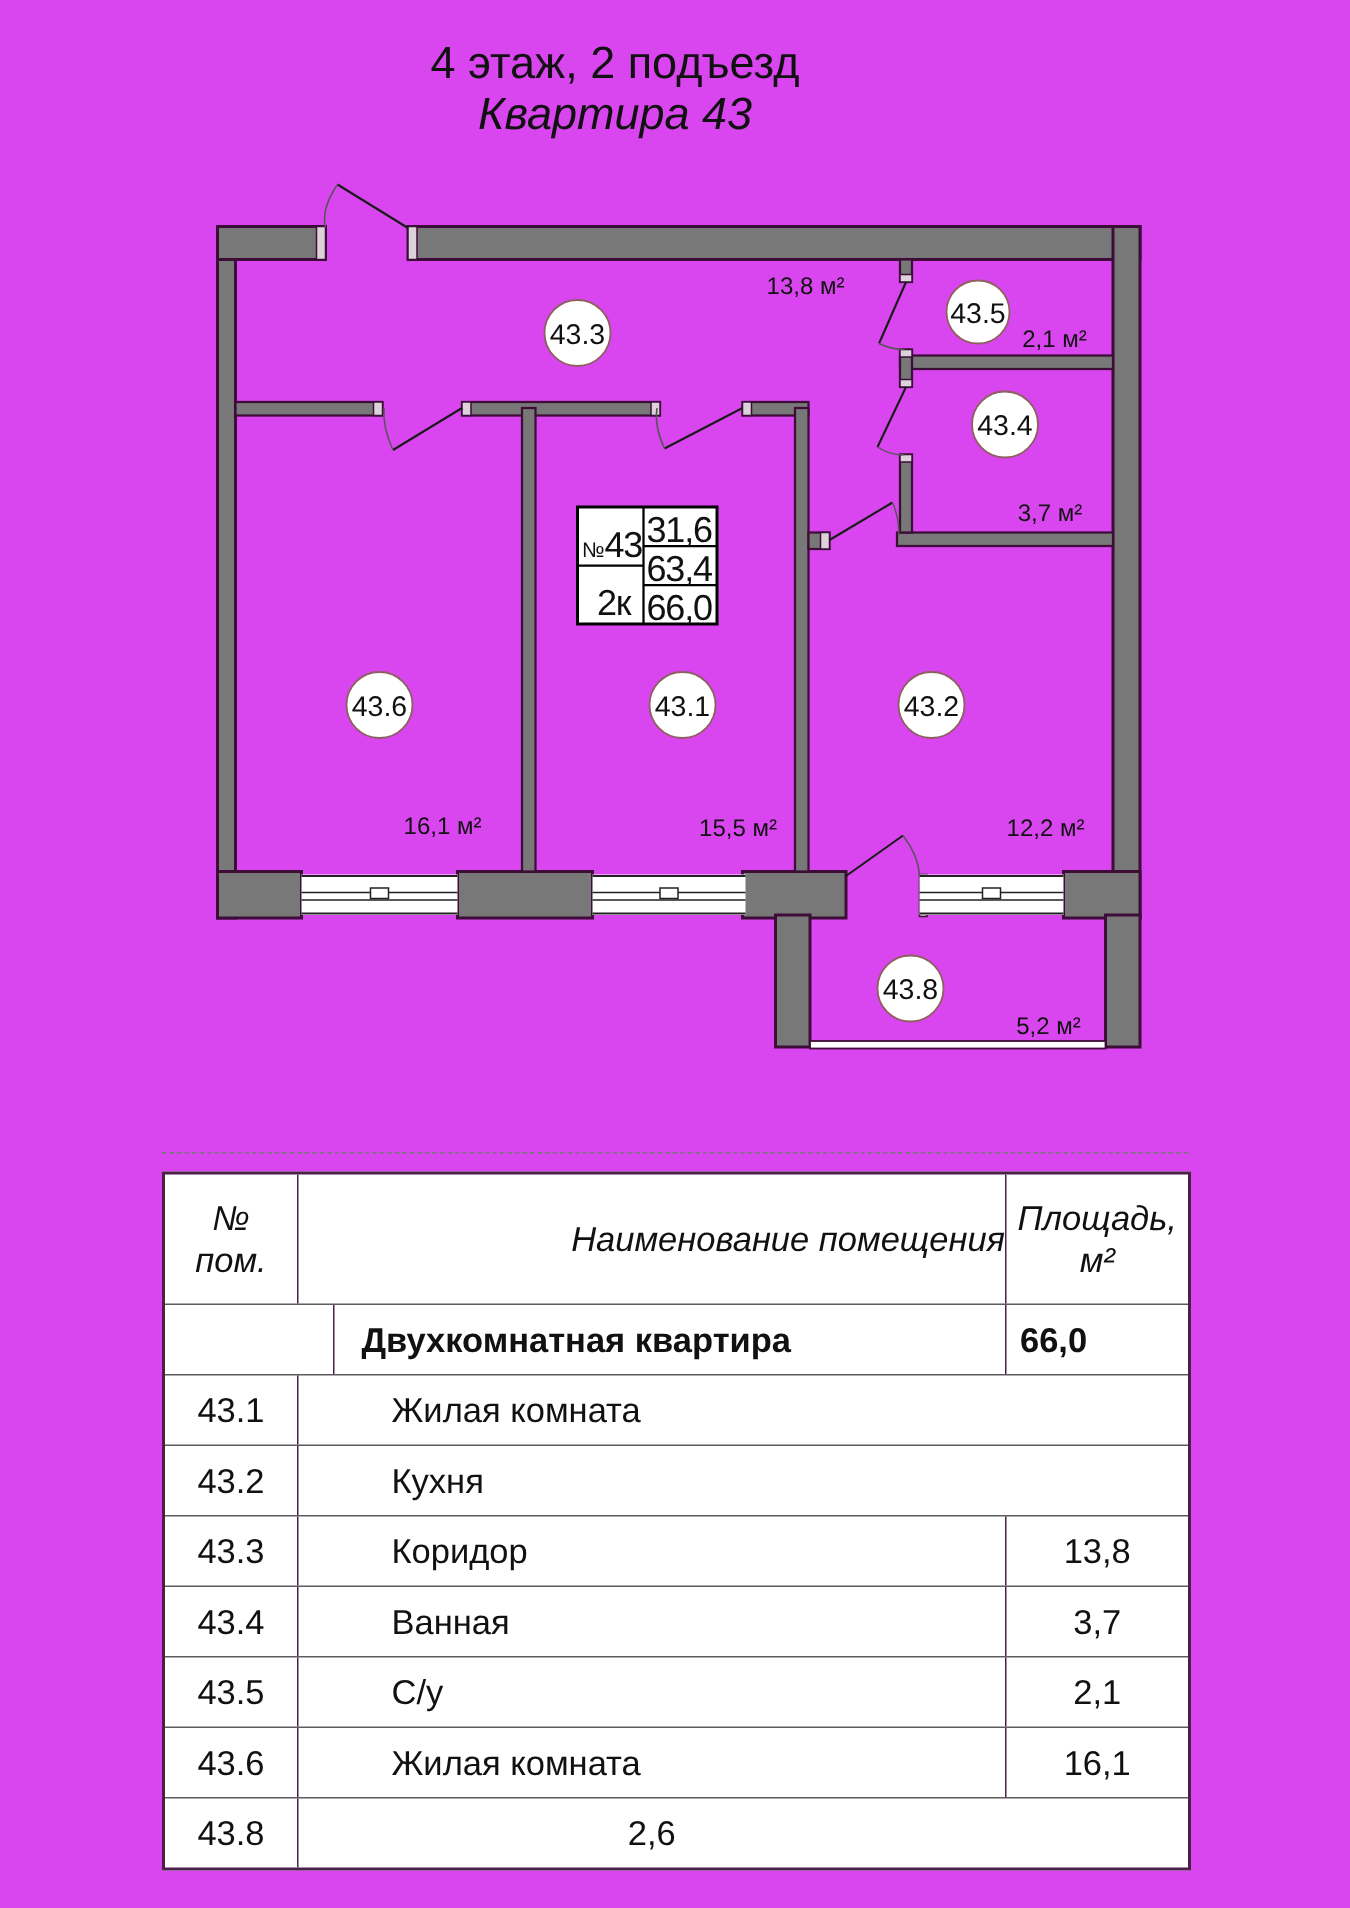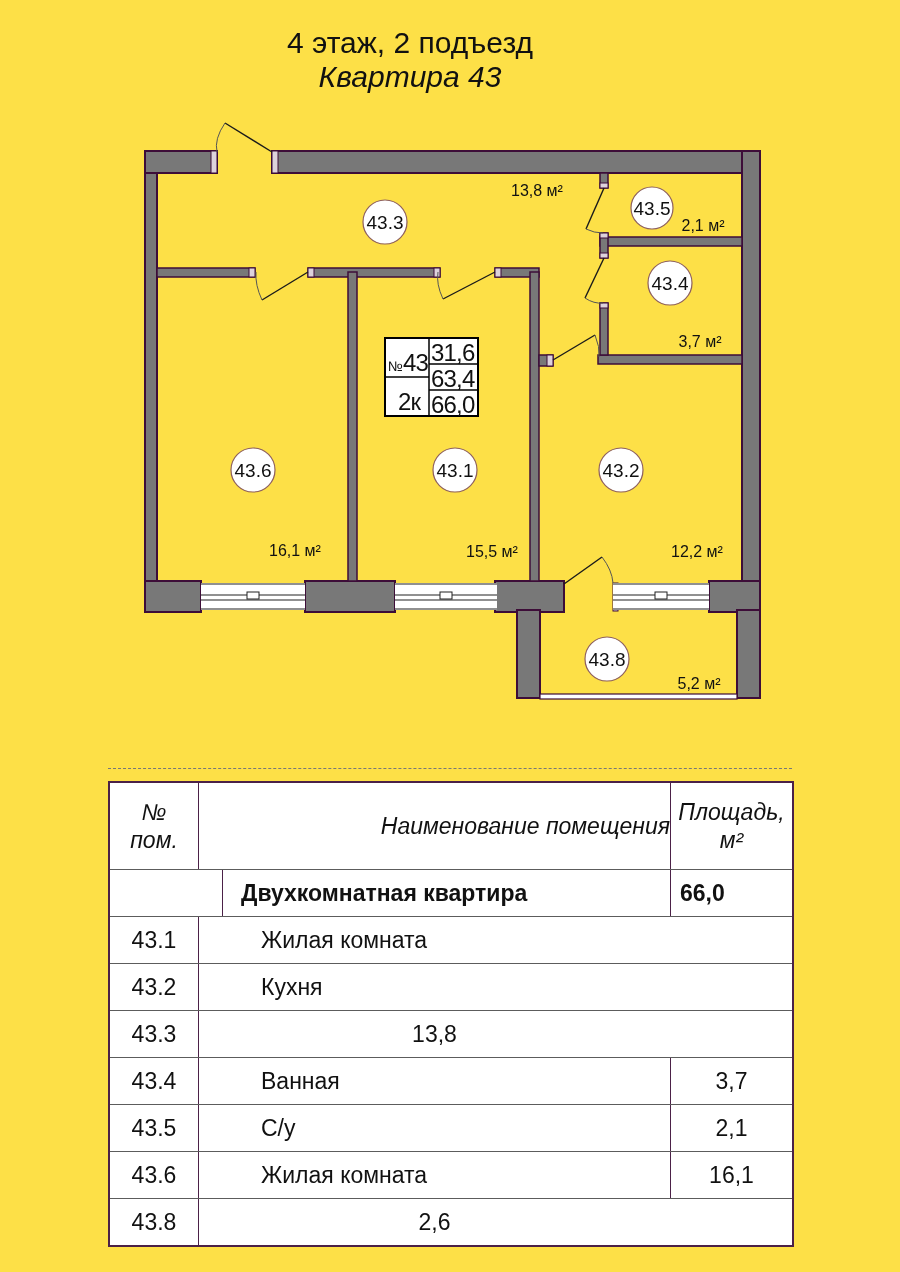--- a/index.html
+++ b/index.html
@@ -1,20 +1,20 @@
 <!DOCTYPE html>
 <html style="--wall_fill: #787878; --wall_stroke: #3d0d38; --table_border: #4b2147; --row_line: #5c5c5c; --circle_stroke: #8d5f5f; --text: #111111;"><head>
 <meta charset="utf-8">
 <style>
   :root{
     --wall_fill:#787878; --wall_stroke:#3d0d38; --table_border:#4b2147;
     --row_line:#5c5c5c; --circle_stroke:#8d5f5f; --text:#111111;
   }
   html,body{margin:0;padding:0;background:#fff;}
-  .page{position:relative;width:900px;height:1272px;background:#fde047;overflow:hidden;
+  .page{position:relative;width:900px;height:1272px;background:#d946ef;overflow:hidden;
         font-family:"Liberation Sans","DejaVu Sans",sans-serif;color:var(--text);}
   .title{position:absolute;left:0;width:820px;text-align:center;font-size:30px;line-height:34px;}
   #title1{top:26px;}
   #title2{top:60px;font-style:italic;}
   svg text{font-family:"Liberation Sans","DejaVu Sans",sans-serif;fill:#111;}
   .wall{fill:var(--wall_fill);stroke:var(--wall_stroke);stroke-width:2;}
   .wallt{fill:var(--wall_fill);stroke:var(--wall_stroke);stroke-width:1.5;}
   .cap{fill:#ddd2dc;stroke:var(--wall_stroke);stroke-width:1;}
   .door{stroke:#1a1a1a;stroke-width:1.4;fill:none;}
   .arc{stroke:#555;stroke-width:1;fill:none;}
@@ -241,20 +241,21 @@
     <div class="trow brow">
       <div class="c-no">43.1</div>
       <div class="c-name">Жилая комната</div>
     </div>
     <div class="trow brow">
       <div class="c-no">43.2</div>
       <div class="c-name">Кухня</div>
     </div>
     <div class="trow brow">
       <div class="c-no">43.3</div>
+      <div class="c-name">Коридор</div>
       <div class="c-area">13,8</div>
     </div>
     <div class="trow brow">
       <div class="c-no">43.4</div>
       <div class="c-name">Ванная</div>
       <div class="c-area">3,7</div>
     </div>
     <div class="trow brow">
       <div class="c-no">43.5</div>
       <div class="c-name">С/у</div>

